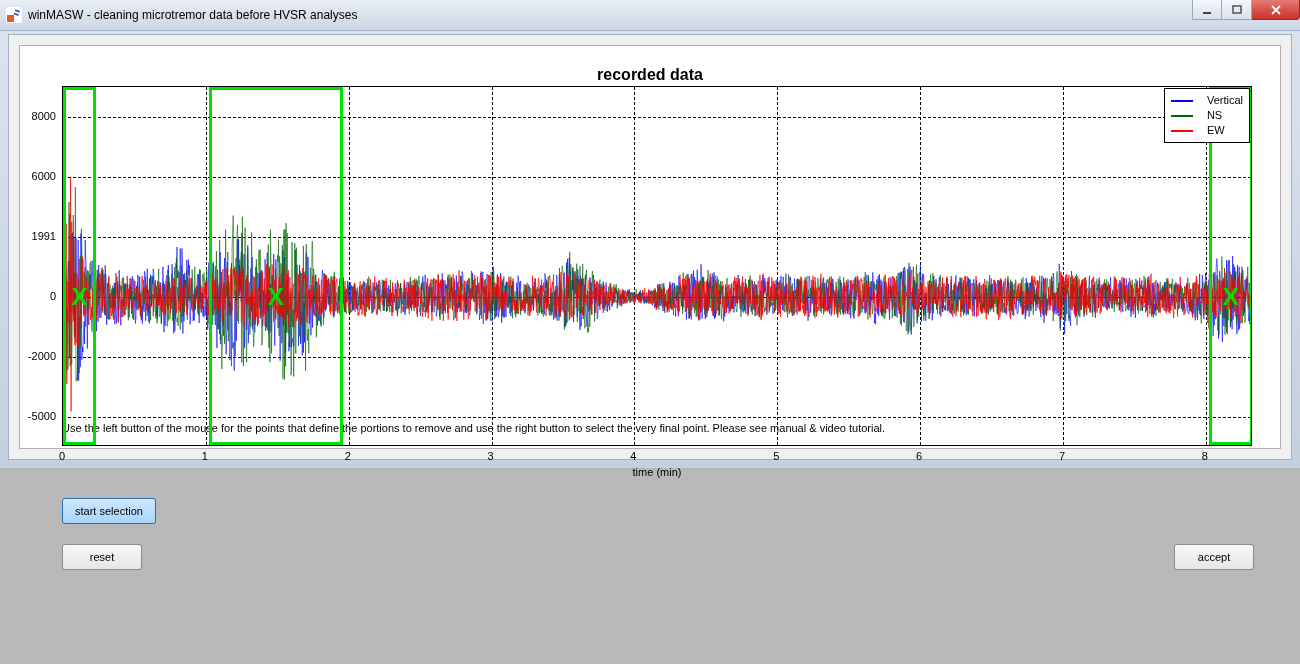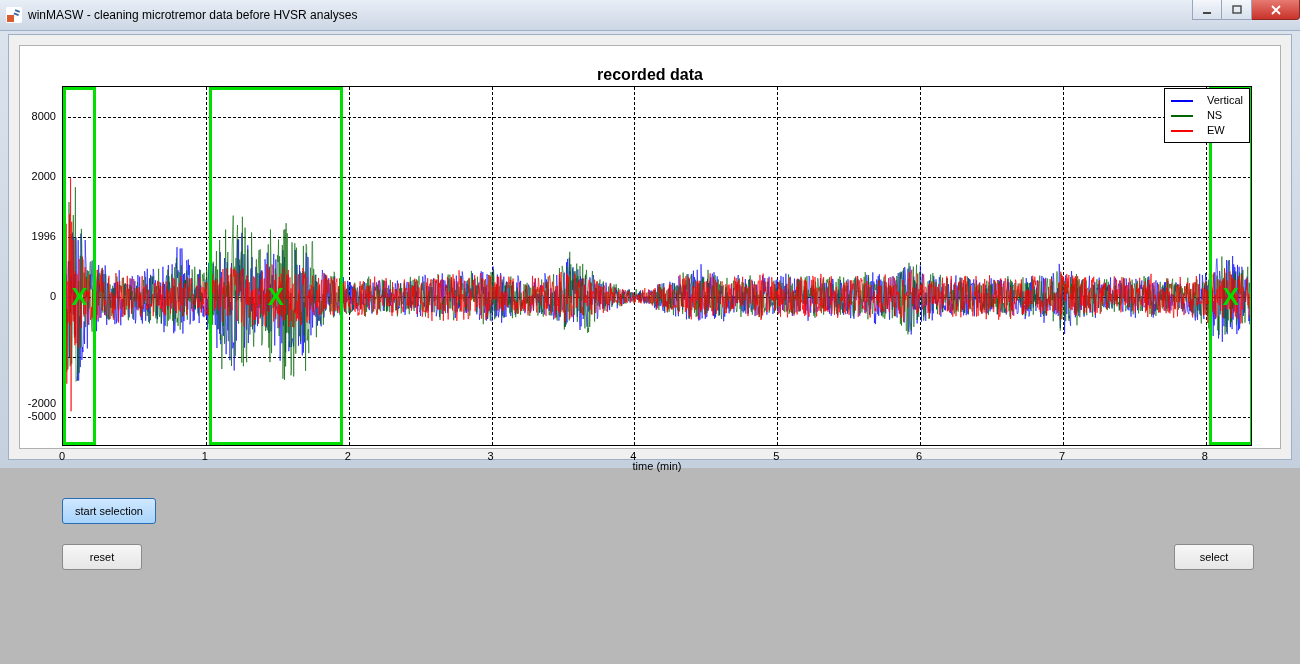--- a/index.html
+++ b/index.html
@@ -104,21 +104,21 @@
     border: 1px solid #000;
     background: #fff;
     overflow: hidden;
   }
   .grid-v, .grid-h { position: absolute; background: transparent; }
   .grid-v { top: 0; bottom: 0; width: 0; border-left: 1px dashed #000; }
   .grid-h { left: 0; right: 0; height: 0; border-top: 1px dashed #000; }
 
   .ytick { position: absolute; right: 100%; margin-right: 6px; font-size: 11px; transform: translateY(-50%); white-space: nowrap; }
   .xtick { position: absolute; top: 100%; margin-top: 4px; font-size: 11px; transform: translateX(-50%); }
-  .xlabel { position: absolute; top: 100%; left: 50%; transform: translateX(-50%); margin-top: 14px; font-size: 11px; }
+  .xlabel { position: absolute; top: 100%; left: 50%; transform: translateX(-50%); margin-top: 20px; font-size: 11px; }
 
   .legend {
     position: absolute;
     right: 1px; top: 1px;
     background: #fff;
     border: 1px solid #000;
     font-size: 11px;
     padding: 4px 6px;
     z-index: 5;
   }
@@ -241,42 +241,43 @@
             <div class="grid-v" style="left: 1142.86px;"></div>
             <div class="sel-rect" style="left: 0px; width: 32.8571px;"></div>
             <div class="sel-x" style="left: 16.4286px; top: 210px;">X</div>
             <div class="sel-rect" style="left: 145.714px; width: 134.286px;"></div>
             <div class="sel-x" style="left: 212.857px; top: 210px;">X</div>
             <div class="sel-rect" style="left: 1145.71px; width: 44.2857px;"></div>
             <div class="sel-x" style="left: 1167.86px; top: 210px;">X</div>
           </div>
         <div class="xlabel">time (min)</div>
       <div class="ytick" style="top: 330px;">-5000</div>
-          <div class="ytick" style="top: 270px; margin-top: 47px;">-2000</div>
+          <div class="ytick" style="top: 270px;">-2000</div>
           <div class="ytick" style="top: 210px;">0</div>
-          <div class="ytick" style="top: 150px;">1996</div>
-          <div class="ytick" style="top: 90px;">2000</div>
+          <div class="ytick" style="top: 150px;">1991</div>
+          <div class="ytick" style="top: 90px;">6000</div>
           <div class="ytick" style="top: 30px;">8000</div>
           <div class="xtick" style="left: 0px;">0</div>
           <div class="xtick" style="left: 142.857px;">1</div>
           <div class="xtick" style="left: 285.714px;">2</div>
           <div class="xtick" style="left: 428.571px;">3</div>
           <div class="xtick" style="left: 571.429px;">4</div>
           <div class="xtick" style="left: 714.286px;">5</div>
           <div class="xtick" style="left: 857.143px;">6</div>
           <div class="xtick" style="left: 1000px;">7</div>
           <div class="xtick" style="left: 1142.86px;">8</div>
         </div>
 
       <div class="btn active" style="left:42px; top:452px;">
           <span>start selection</span>
         </div>
       <div class="btn" style="left:42px; top:498px;text-align:center;">
           <span>reset</span>
         </div>
       <div class="btn" style="right:26px; top:498px;">
-          <span>select</span>
-        </div>
-
+          <span>accept</span>
+        </div>
+
+      <div class="help-text">Use the left button of the mouse for the points that define the portions to remove and use the right button to select the very final point. Please see manual &amp; video tutorial.</div>
 
     </div>
   </div>
 </div>
 
 </body></html>

